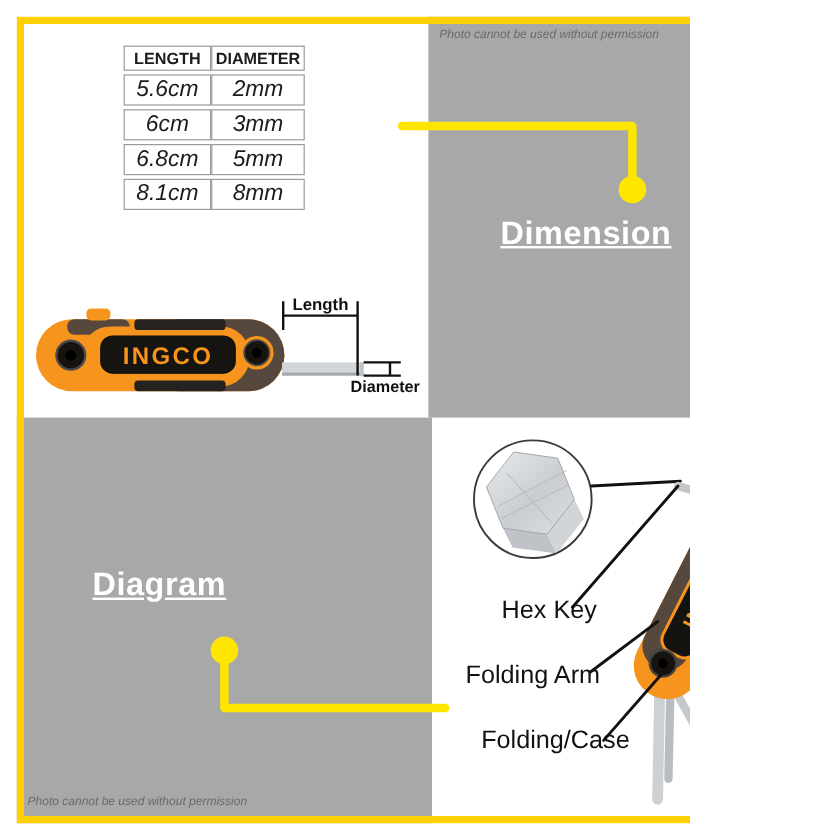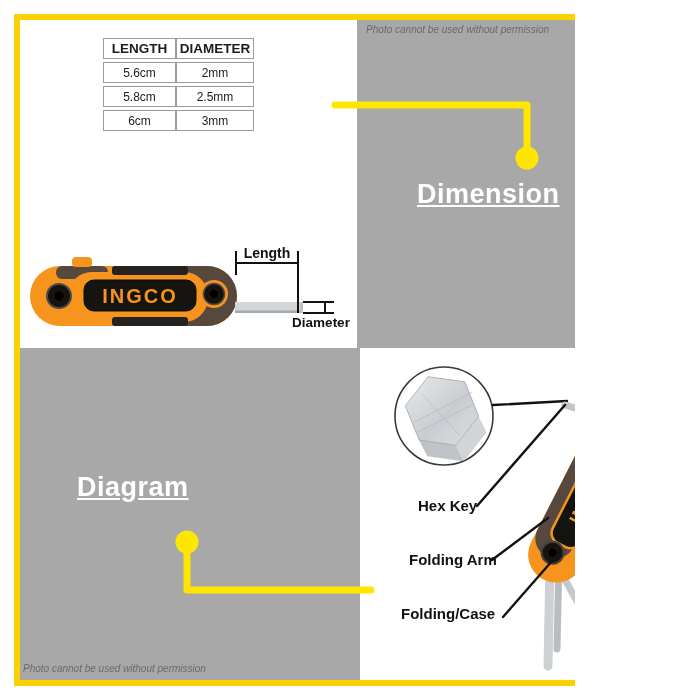--- a/index.html
+++ b/index.html
@@ -37,29 +37,29 @@
   .spec-table{
     position:absolute;left:103px;top:35px;z-index:5;
     border-collapse:separate;border-spacing:0 3px;background:transparent;
   }
   .spec-table th,.spec-table td{
     border:1px solid #9b9b9b;background:#ffffff;color:#1c1c1c;text-align:center;
     height:17px;padding:1px 2px;
   }
   .spec-table th{width:67px;font-size:13.5px;font-weight:bold;}
   .spec-table th+th{width:72px;}
-  .spec-table td{font-size:12px;font-weight:500;}
+  .spec-table td{font-size:19px;font-weight:500;font-style:italic;}
   .tool-svg{position:absolute;z-index:6;}
   .svg-tl{left:0;top:238px;}
   .svg-br{left:360px;top:348px;z-index:6;}
   .part-label{
-    position:absolute;color:var(--label-black);font-weight:bold;font-size:15px;z-index:12;white-space:nowrap;
+    position:absolute;color:var(--label-black);font-weight:normal;font-size:21px;z-index:12;white-space:nowrap;
   }
   .lbl-hex{left:418px;top:497px;}
-  .lbl-fold{left:409px;top:551px;}
+  .lbl-fold{left:388px;top:551px;}
   .lbl-store{left:401px;top:605px;}
 </style>
 </head>
 <body>
 
 <div class="stage">
 
   <div class="quad quad-tr"></div>
   <div class="quad quad-bl"></div>
 
@@ -81,26 +81,30 @@
         <th>LENGTH</th>
         <th>DIAMETER</th>
       </tr>
     </thead>
     <tbody>
         <tr>
           <td>5.6cm</td>
           <td>2mm</td>
         </tr>
         <tr>
-          <td>5.8cm</td>
-          <td>2.5mm</td>
-        </tr>
-        <tr>
           <td>6cm</td>
           <td>3mm</td>
+        </tr>
+        <tr>
+          <td>6.8cm</td>
+          <td>5mm</td>
+        </tr>
+        <tr>
+          <td>8.1cm</td>
+          <td>8mm</td>
         </tr>
       </tbody>
   </table>
 
   <svg class="tool-svg svg-tl" width="360" height="112" viewBox="0 0 360 112">
 
     <g>
       <rect x="30" y="28" width="207" height="60" rx="30" fill="#F7941D"></rect>
       <rect x="120" y="28" width="117" height="60" rx="30" fill="#57483E"></rect>
       <rect x="56" y="28" width="52" height="13" rx="6" fill="#57483E"></rect>

